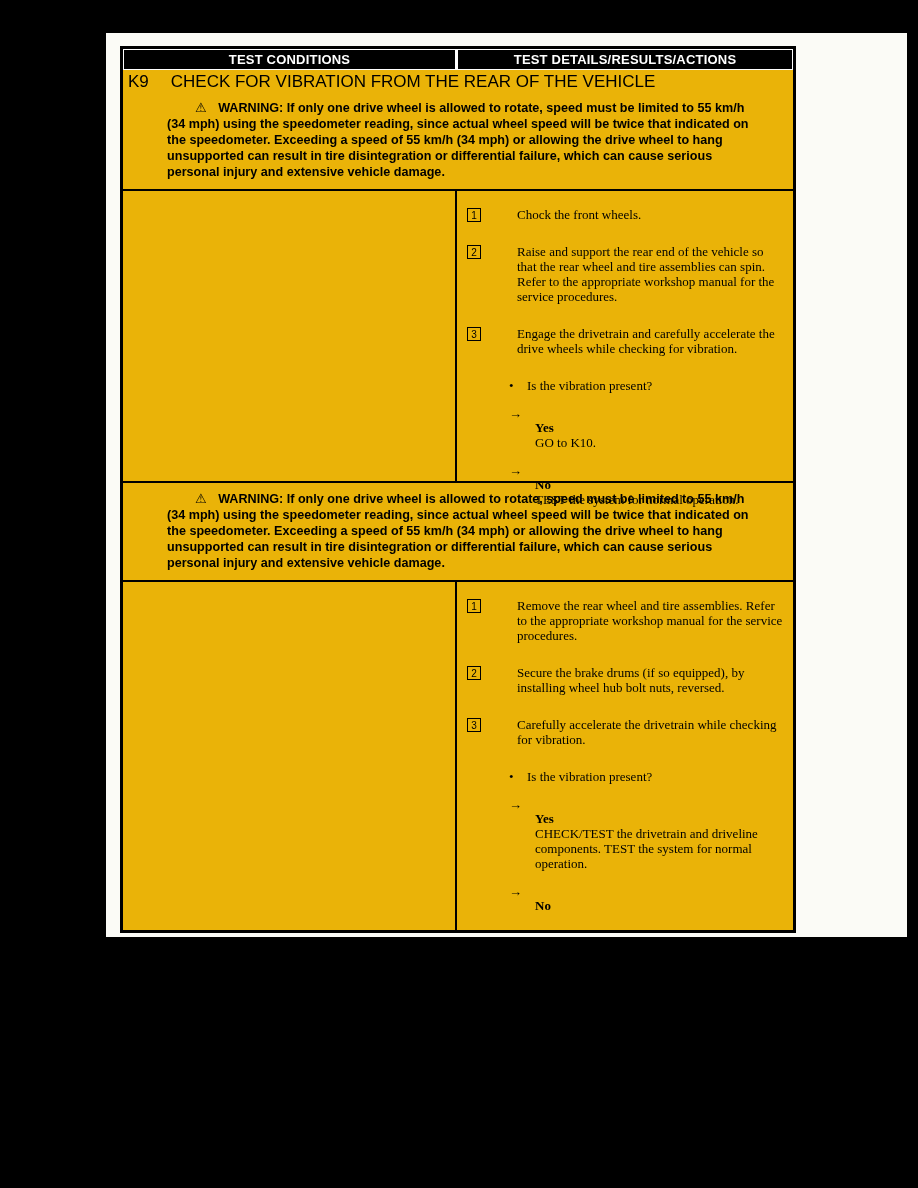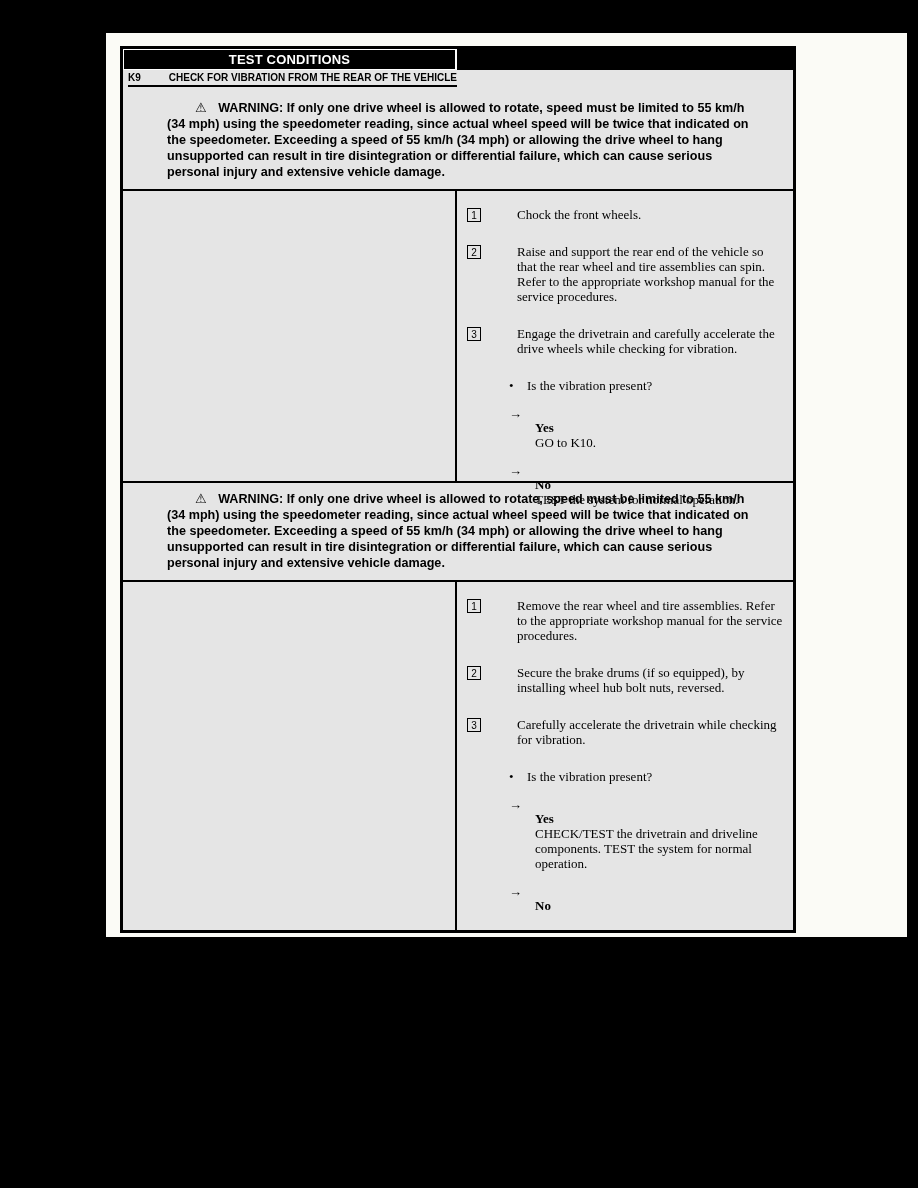--- a/index.html
+++ b/index.html
@@ -14,42 +14,42 @@
     position:absolute;
     left:106px; top:33px;
     width:801px; height:904px;
     background:#fbfbf6;
   }
   .ppt-table {
     position:absolute;
     left:14px; top:13px;
     width:676px;
     border:3px solid #000;
-    background:#e5e5e5;
+    background:#eab308;
   }
   
   .header-row { display:flex; background:#000; height:21px; }
   .hcell {
     font-family:"Liberation Sans", sans-serif;
     font-weight:bold;
     font-size:13px;
     color:#fff;
     display:flex; align-items:center; justify-content:center;
     border:1px solid #fff;
     letter-spacing:0.2px;
   }
   .hcell.left { width:334px; border-right:2px solid #fff; }
   .hcell.right { flex:1; }
   
   .title-row {
     height:22px;
     padding:2px 0 0 5px;
     font-family:"Liberation Sans", sans-serif;
-    font-weight:bold;
-    font-size:10px;
+    font-weight:normal;
+    font-size:17px;
     overflow:hidden;
   }
   .title-inner { display:inline-block; border-bottom:2px solid #000; padding-bottom:2px; }
   .sec-id { display:inline-block; min-width:38px; }
   
   .warning-row {
     padding:8px 32px 9px 44px;
     font-family:"Liberation Sans", sans-serif;
     font-weight:bold;
     font-size:12.6px;
@@ -84,20 +84,21 @@
   .result-body { flex:1; padding-right:2px;margin-top:14px; }
 </style>
 </head>
 <body>
 
 <div class="page">
   <div class="ppt-table">
 
     <div class="header-row">
       <div class="hcell left">TEST CONDITIONS</div>
+      <div class="hcell right">TEST DETAILS/RESULTS/ACTIONS</div>
     </div>
 
     <div class="title-row">
       <span class="title-inner">
         <span class="sec-id">K9</span>
         <span class="sec-title">CHECK FOR VIBRATION FROM THE REAR OF THE VEHICLE</span>
       </span>
     </div>
 
     <div class="warning-row">

